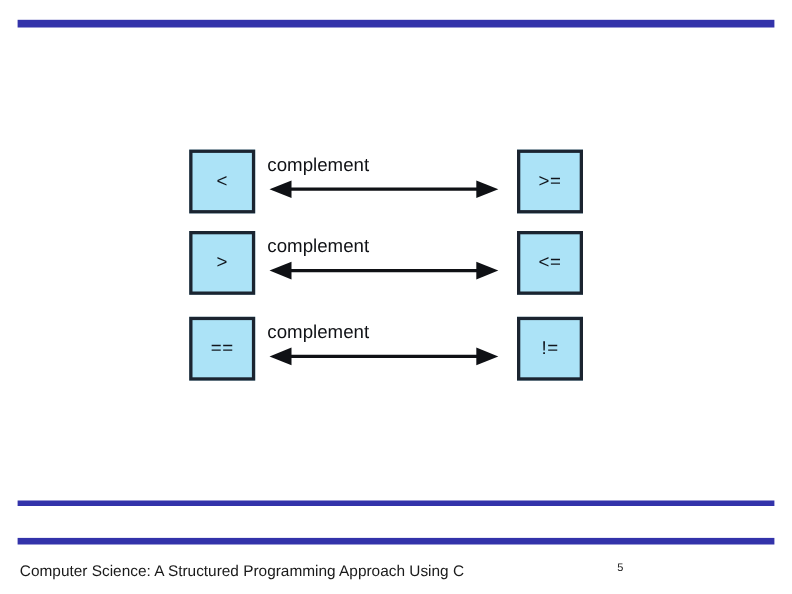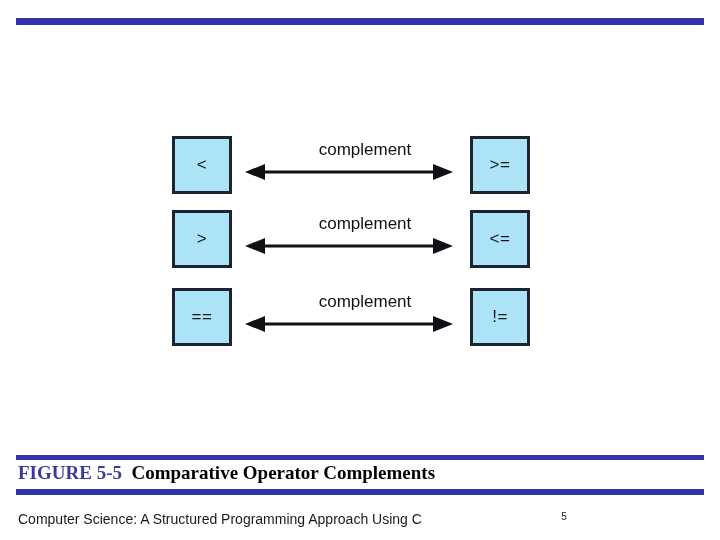--- a/index.html
+++ b/index.html
@@ -73,24 +73,23 @@
 
   .arrow-wrap {
     position: absolute;
     left: 243px;
     top: 0px;
     width: 212px;
     height: 58px;
   }
   .arrow-label {
     position: absolute;
-    left: 16px;
+    left: 0;
     top: 4px;
     width: 212px;
-    text-align: center;
     font-family: "Liberation Sans", sans-serif;
     font-size: 17px;
     color: #0f1115;
     white-space: nowrap;
   }
   .arrow-svg {
     position: absolute;
     left: 0;
     top: 26px;
   }
@@ -179,22 +178,19 @@
           <polygon points="210,10 190,2 190,18" fill="#0f1115"></polygon>
         </svg>
       </div>
       <div class="opbox right">!=</div>
     </div>
 
   </div>
 
   <div class="rule rule-cap-top"></div>
 
-  <div class="caption">
-    <span class="fignum">FIGURE 5-5</span><span>&nbsp; </span><span class="captxt">Comparative Operator Complements</span>
-  </div>
 
   <div class="rule rule-cap-bot"></div>
 
   <div class="footer-text">Computer Science: A Structured Programming Approach Using C</div>
   <div class="footer-page">5</div>
 
 </div>
 
 </body></html>

